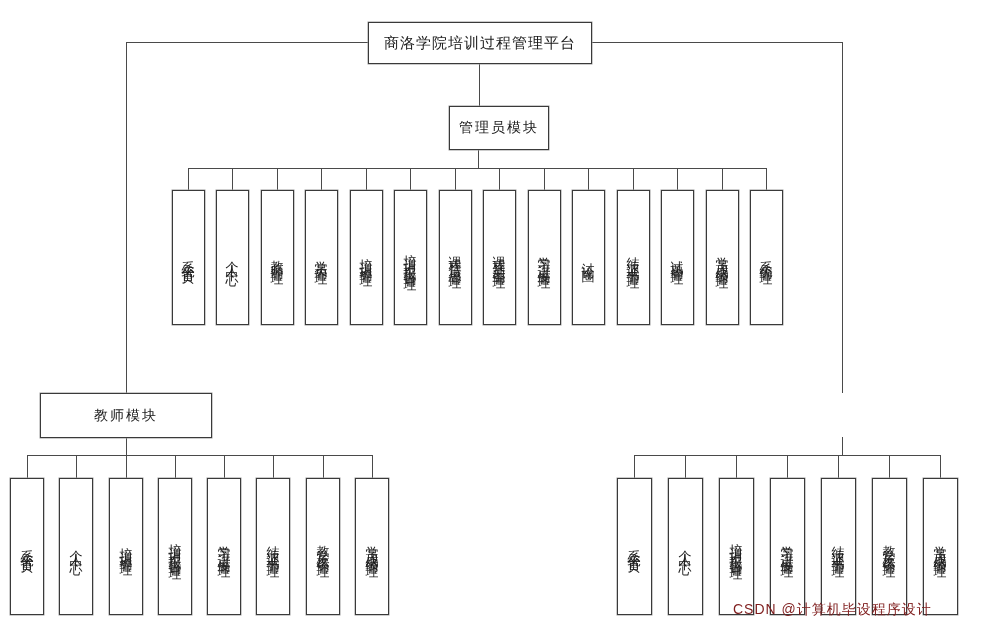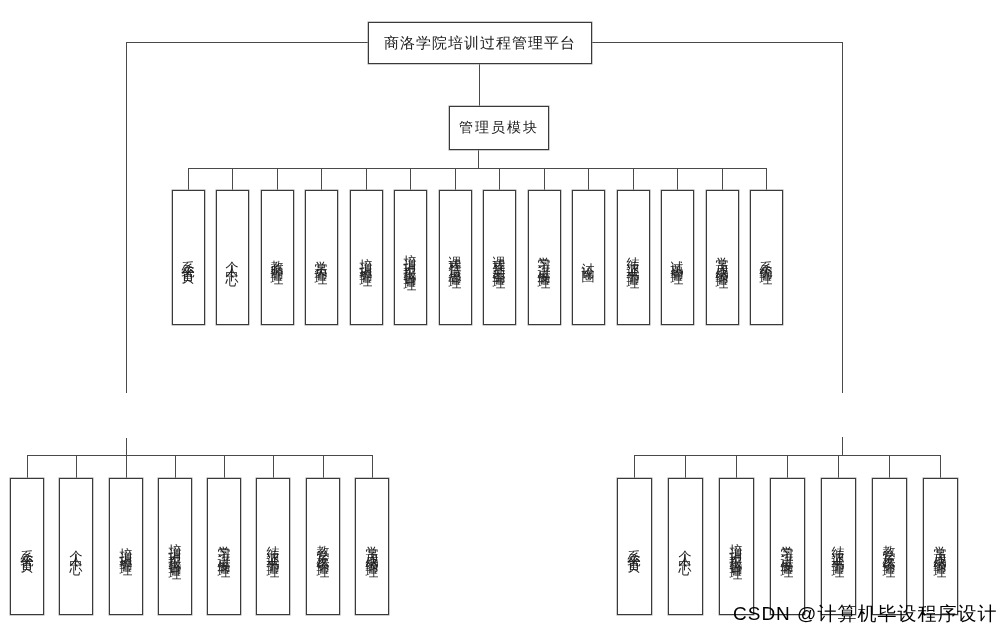--- a/index.html
+++ b/index.html
@@ -61,36 +61,37 @@
     position: absolute;
     background: #4a4a4a;
     z-index: 1;
   }
   .hline { height: 1px; }
   .vline { width: 1px; }
   #watermark {
     position: absolute;
     left: 733px;
     top: 601px;
-    font-size: 19px;
-    color: #000000;
+    font-size: 14px;
+    color: #7f1d1d;
     letter-spacing: 1px;
     white-space: nowrap;
     z-index: 5;
   }
 </style>
 </head>
 <body>
 
 <div id="canvas">
 
   <div class="node h-label" id="root-node" style="left:368px; top:22px; width:224px; height:42px;">商洛学院培训过程管理平台</div>
 
   <div class="node module-label" id="admin-node" style="left:428px; top:106px; width:100px; height:44px;margin-left:21px;">管理员模块</div>
 
+  <div class="node module-label" id="teacher-node" style="left:40px; top:393px; width:172px; height:45px;">教师模块</div>
 
 
   <div id="watermark">CSDN @计算机毕设程序设计</div>
 
 <div class="hline" style="left: 126px; top: 42px; width: 242px;"></div>
     <div class="vline" style="left: 126px; top: 42px; height: 351px;"></div>
     <div class="hline" style="left: 592px; top: 42px; width: 250px;"></div>
     <div class="vline" style="left: 842px; top: 42px; height: 351px;"></div>
     <div class="vline" style="left: 479px; top: 64px; height: 42px;"></div>
     <div class="vline" style="left: 478px; top: 150px; height: 18px;"></div>

